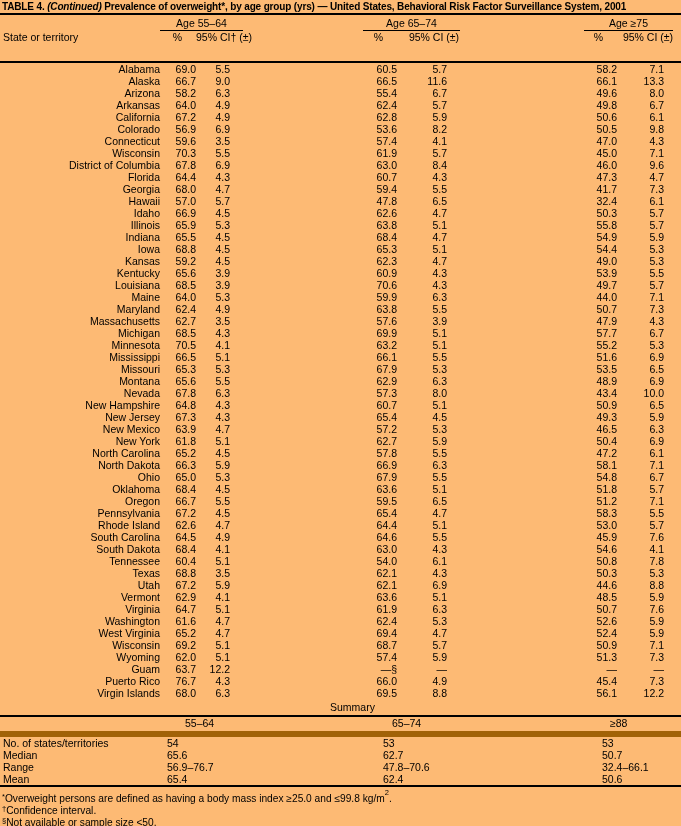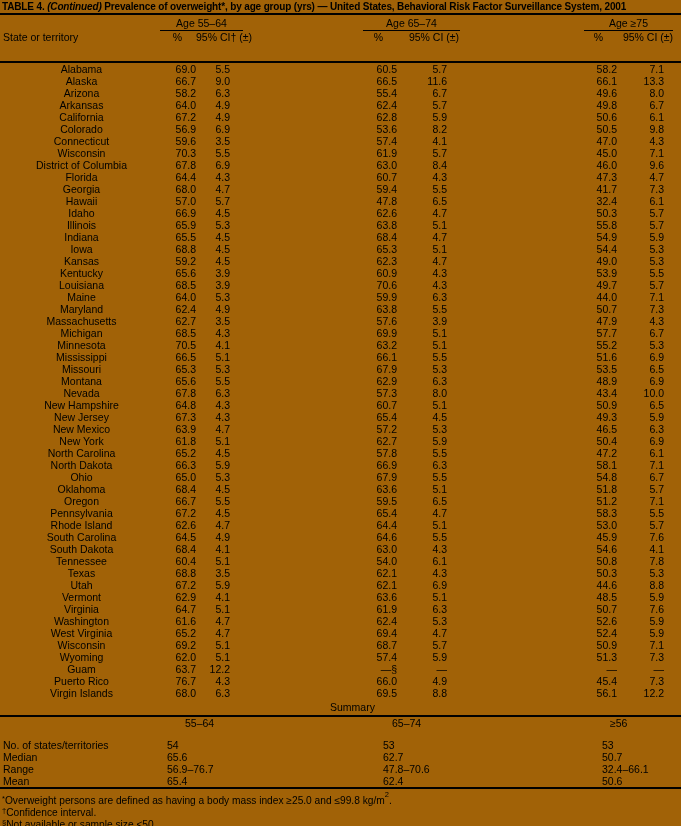--- a/index.html
+++ b/index.html
@@ -1,21 +1,21 @@
 <!DOCTYPE html>
 <html><head>
 <meta charset="utf-8">
 <style>
   * { box-sizing: border-box; margin: 0; padding: 0; }
   html, body { background: #fff; }
   .page {
     position: relative;
     width: 681px;
     height: 826px;
-    background: #a16207;
+    background: #fdba74;
     color: #000;
     font-family: "Liberation Sans", sans-serif;
     font-size: 10.5px;
     overflow: hidden;
   }
   .title {
     height: 13px;
     line-height: 13px;
     padding-left: 2px;
     font-size: 10px;
@@ -36,30 +36,30 @@
   .grp.g2 { width: 97px; margin-right: 1px; }
   .grp.g3 { width: 89px; margin-right: 8px; }
   .col-row th { vertical-align: bottom; height: 18px; padding-bottom: 18px; border-bottom: 2px solid #000; }
   .state-h { text-align: left; padding-left: 3px; }
   .pct-h { text-align: right; padding-right: 14px; }
   .ci-h { text-align: right; padding-right: 2px; }
   .ci-h.last { padding-right: 8px; }
 
   
   tbody td { height: 12px; line-height: 12px; }
-  td.state { text-align: center; padding-left: 3px; }
+  td.state { text-align: right; padding-left: 3px; }
   td.pct { text-align: right; }
   td.ci { text-align: right; }
   td.ci0 { padding-right: 15px; }
   td.ci1 { padding-right: 14px; }
   td.ci2 { padding-right: 17px; }
 
   
   .summary-title { height: 16px; line-height: 16px; text-align: center; margin-left: 24px; }
-  .summary thead th { vertical-align: bottom; height: 17px; padding-bottom: 2px; border-bottom: 8px solid #a16207; text-align: left; }
+  .summary thead th { vertical-align: bottom; height: 17px; padding-bottom: 2px; border-bottom: 6px solid #a16207; text-align: left; }
   .summary th.sh1 { padding-left: 25px; }
   .summary th.sh2 { padding-left: 16px; }
   .summary th.sh3 { padding-left: 15px; }
   .summary tbody td { height: 12px; line-height: 12px; }
   .summary td.lbl { padding-left: 3px; }
   .summary td.val { padding-left: 7px; }
 
   
   .footnotes { padding: 3px 0 0 2px; font-size: 10.2px; }
   .fn { line-height: 11px; }
@@ -596,21 +596,21 @@
       <col style="width:160px">
         <col style="width:216px">
         <col style="width:219px">
         <col style="width:86px">
     </colgroup>
     <thead>
       <tr>
         <th></th>
         <th class="sh1">55–64</th>
         <th class="sh2">65–74</th>
-        <th class="sh3">≥56</th>
+        <th class="sh3">≥88</th>
       </tr>
     </thead>
     <tbody>
         <tr>
           <td class="lbl">No. of states/territories</td>
           <td class="val">54</td>
           <td class="val">53</td>
           <td class="val">53</td>
         </tr>
         <tr>

